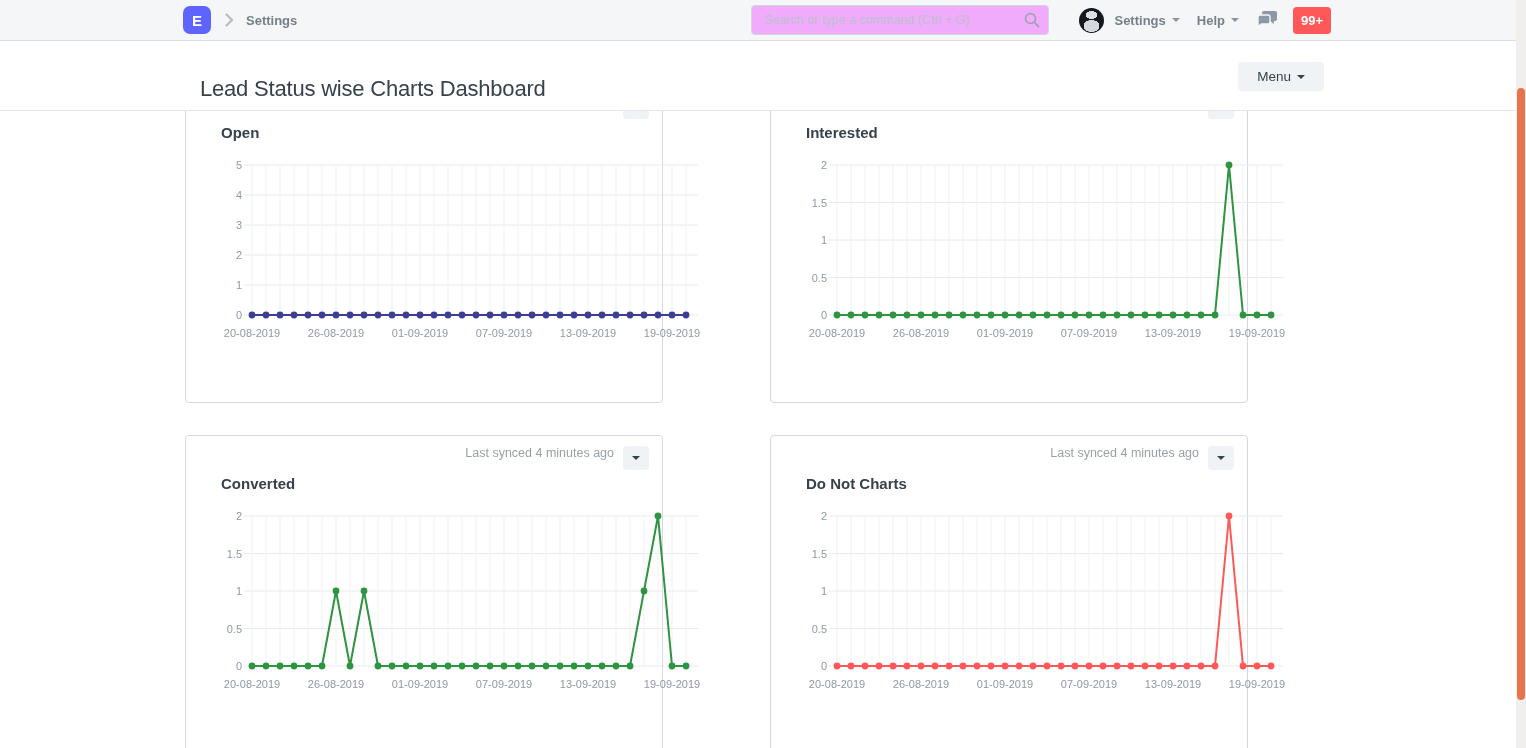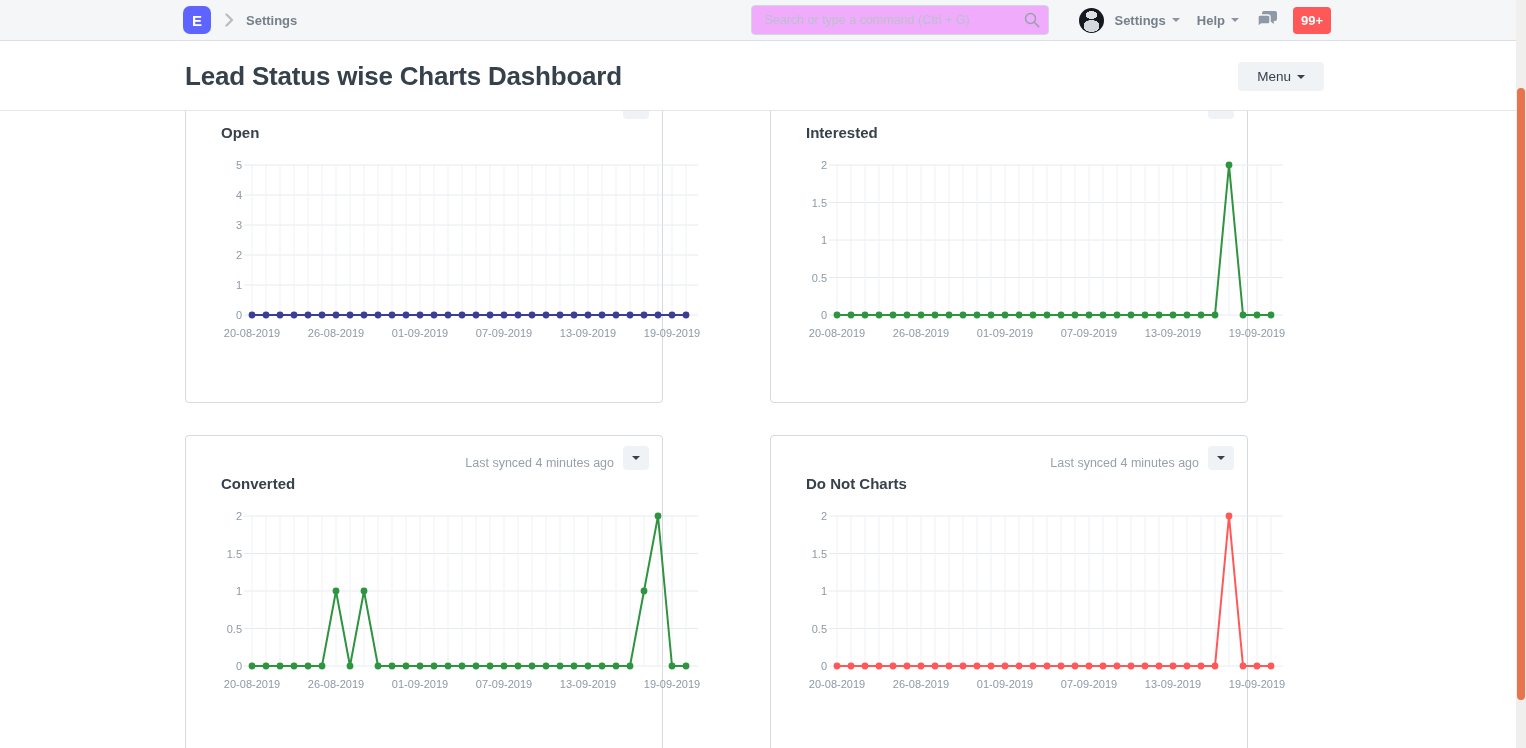--- a/index.html
+++ b/index.html
@@ -31,32 +31,32 @@
         display:flex;align-items:center;white-space:nowrap;}
   .caret{display:inline-block;width:0;height:0;border-left:4px solid transparent;
         border-right:4px solid transparent;border-top:4.5px solid #8b959f;margin-left:6px;}
   .caret.dark{border-top-color:#36414c;}
   .chat-ic{margin-right:16px;cursor:pointer;}
   .badge{background:#ff5858;color:#fff;font-size:13px;font-weight:700;border-radius:4px;
         padding:7px 8px;line-height:1;cursor:pointer;}
   
   .page-head{position:absolute;top:41px;left:0;right:0;height:69px;background:#fff;
         border-bottom:1px solid #e4e7ea;z-index:20;}
-  .page-title{position:absolute;left:185px;top:20px;margin:0;font-size:26px;font-weight:700;
+  .page-title{position:absolute;left:185px;top:20px;margin:15px;font-size:22px;font-weight:400;
         color:#36414c;letter-spacing:-0.2px;}
   .menu-btn{position:absolute;right:202px;top:21px;height:29px;background:#f0f3f6;border:none;
         border-radius:4px;padding:0 19px;font-size:13.5px;color:#36414c;cursor:pointer;
         display:flex;align-items:center;font-family:inherit;}
   
   .content{position:absolute;top:110px;left:0;right:0;bottom:0;overflow:hidden;z-index:10;}
   .card{position:absolute;width:478px;height:319px;background:#fff;border:1px solid #d4dade;
         border-radius:4px;box-sizing:border-box;}
   .pos-r1c1{left:185px;top:-26px;} .pos-r1c2{left:770px;top:-26px;text-decoration:underline;}
   .pos-r2c1{left:185px;top:325px;} .pos-r2c2{left:770px;top:325px;}
-  .sync-row{position:absolute;top:10px;right:13px;display:flex;align-items:flex-end;}
+  .sync-row{position:absolute;top:10px;right:13px;display:flex;align-items:flex-start;}
   .sync-label{font-size:12.5px;color:#98a1a9;margin-right:9px;}
   .mini-btn{width:26px;height:24px;background:#f0f3f6;border:none;border-radius:4px;
         display:flex;align-items:center;justify-content:center;cursor:pointer;padding:0;}
   .mini-btn .caret{margin-left:0;}
   .chart-title{position:absolute;left:35px;top:39px;font-size:15px;font-weight:700;color:#36414c;}
   svg.chart{position:absolute;left:0;top:64px;}
   
   .scroll-track{position:absolute;right:0;top:0;width:10px;height:100%;background:#f1efed;z-index:50;}
   .scroll-thumb{position:absolute;left:1px;width:8px;top:88px;height:612px;background:#e8744e;
         border-radius:4px;cursor:pointer;}

